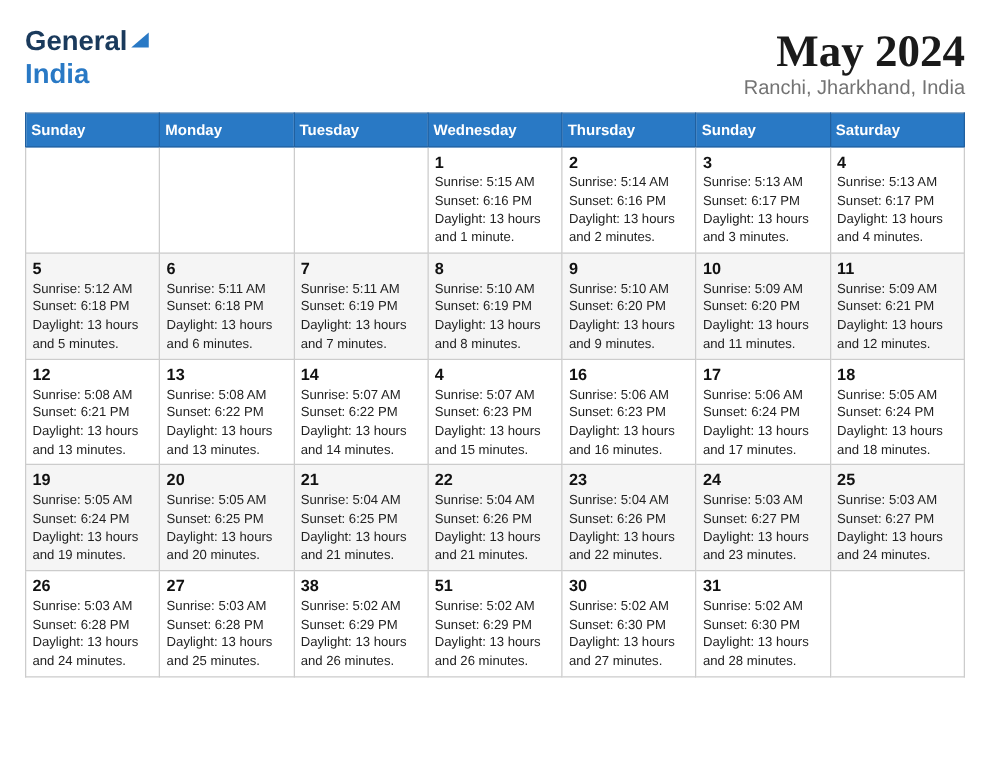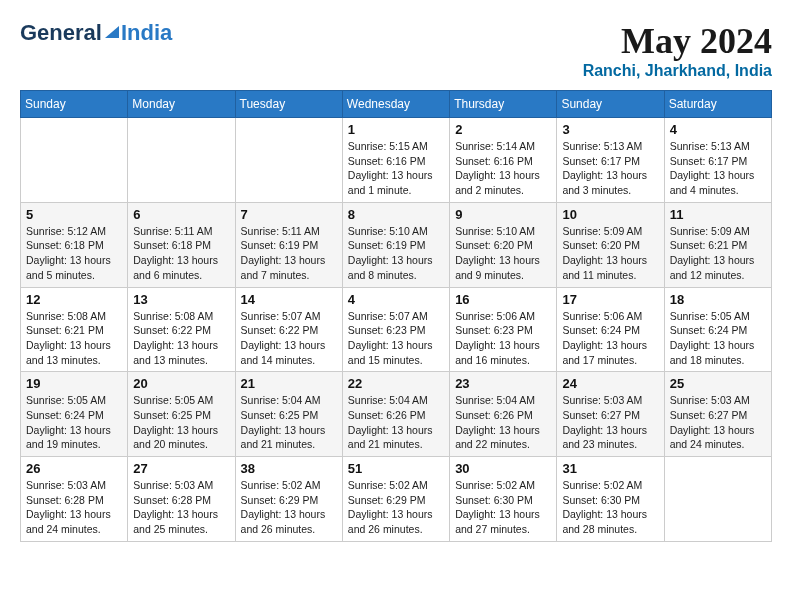--- a/index.html
+++ b/index.html
@@ -11,42 +11,42 @@
       padding: 20px;
     }
     .header-area {
       display: flex;
       justify-content: space-between;
       align-items: flex-start;
       margin-bottom: 10px;
     }
     .logo {
       display: flex;
-      flex-direction: row;
+      flex-direction: column;
       align-items: flex-start;
     }
     .logo-line {
       display: flex; align-items: center;
     }
     .title-area { text-align: right; }
     .title-area h1 { font-size: 36px; color: #1a1a1a; font-weight: bold; font-family: Liberation Serif, serif; }
-    .title-area h2 { font-size: 16px; color: #0369a1; font-weight: bold; }
+    .title-area h2 { font-size: 16px; color: #737373; font-weight: normal; }
 
     .calendar {
       width: 100%;
       border-collapse: collapse;
       font-size: 11px;
     }
     .calendar thead tr th {
       background: #2979c5;
       color: #fff;
       padding: 6px 4px;
       text-align: left;
       font-size: 12px;
-      font-weight: normal;
+      font-weight: bold;
       border: 1px solid #2060a0;
     }
     .calendar tbody tr td {
       border: 1px solid #ccc;
       vertical-align: top;
       padding: 4px 5px;
       width: calc(100%/7);
       min-height: 80px;
       height: 80px;
       background: #fff;

